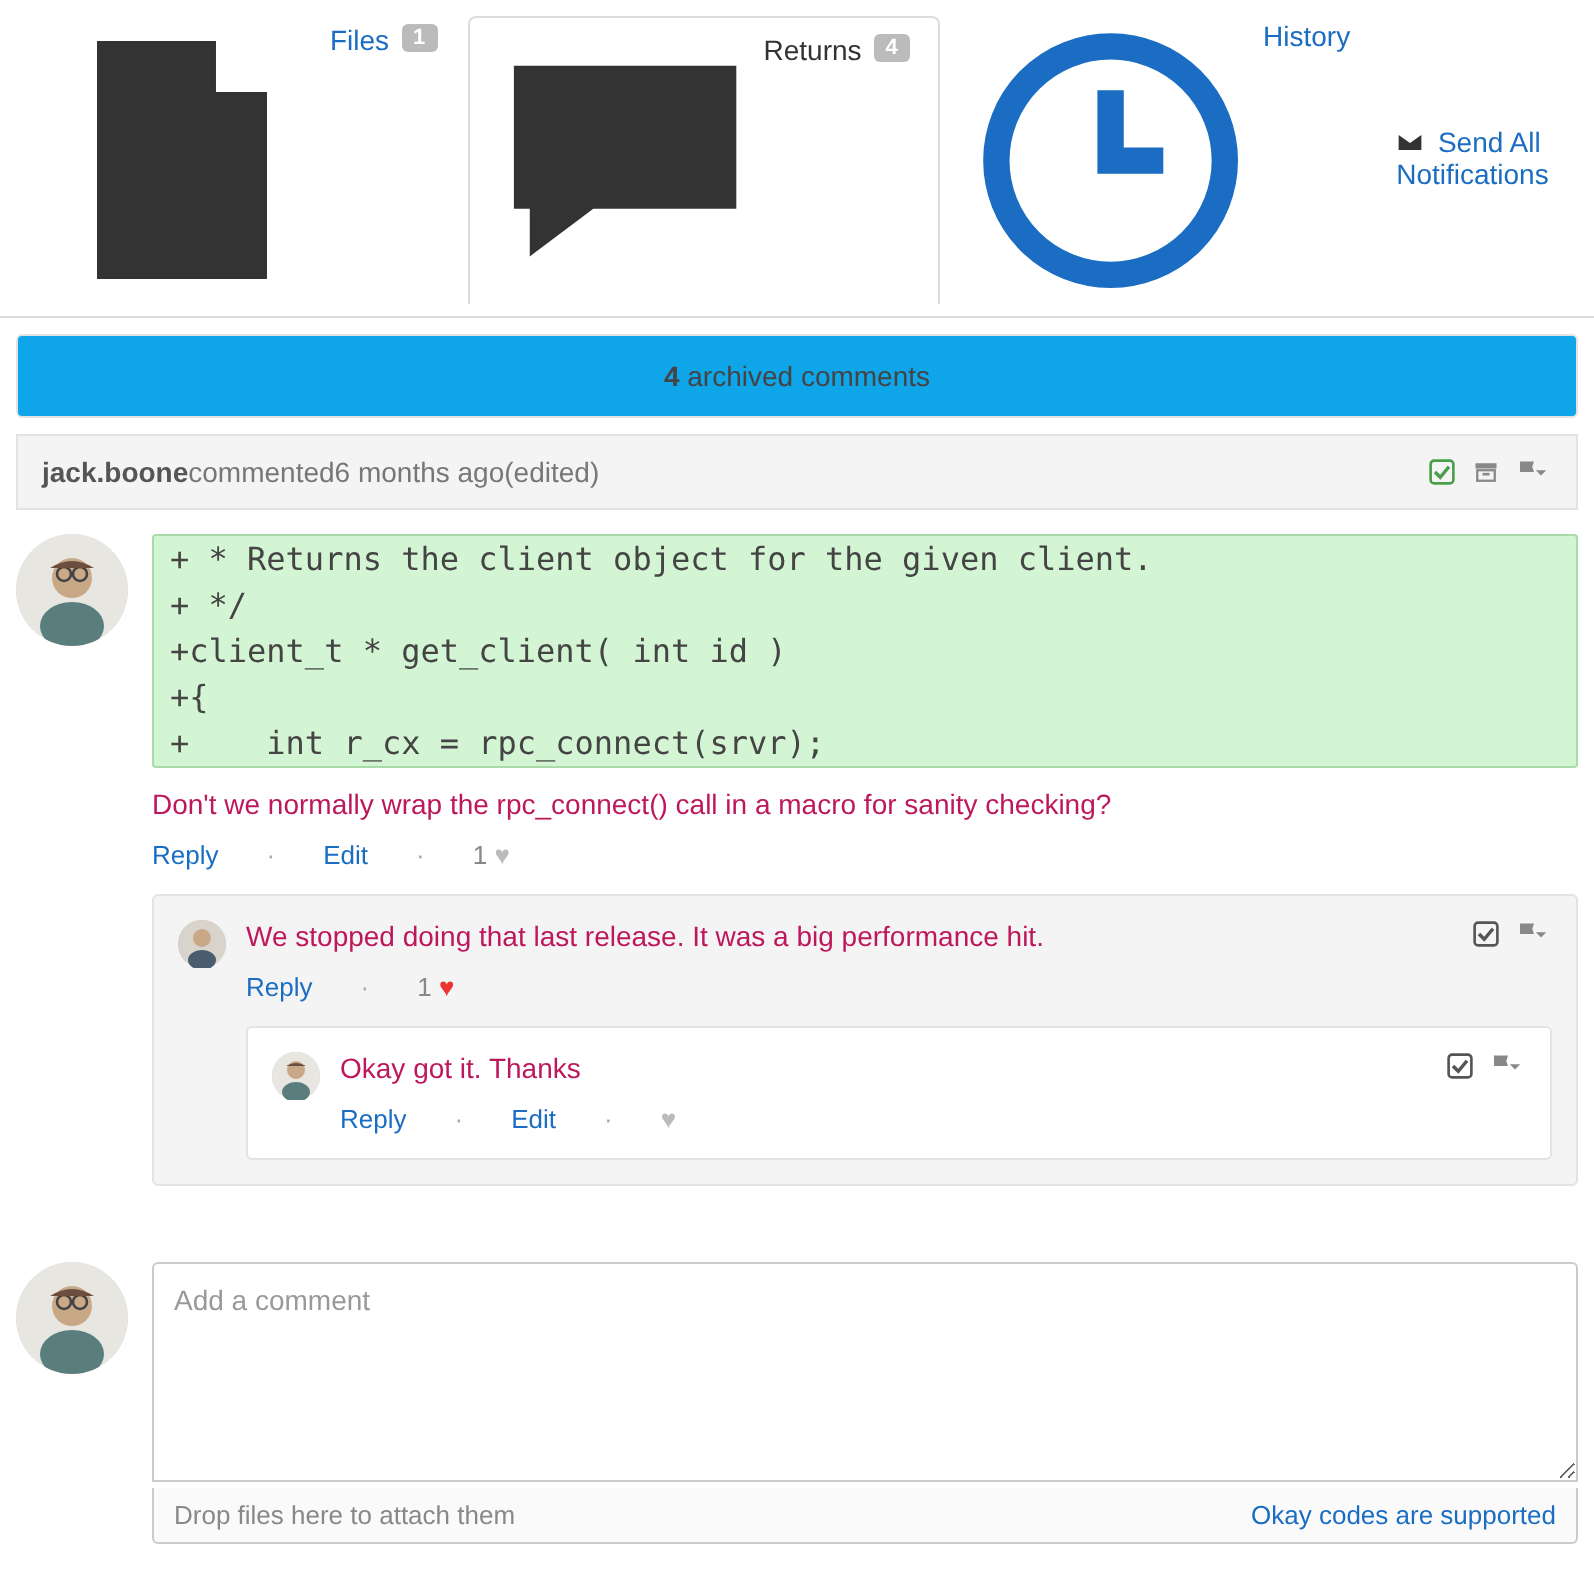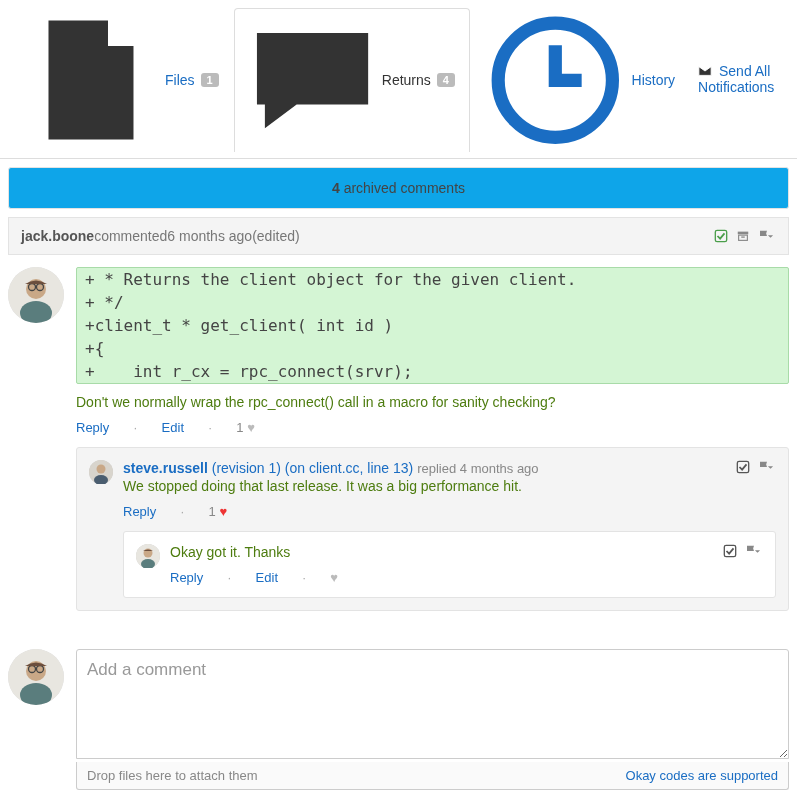--- a/index.html
+++ b/index.html
@@ -1,21 +1,21 @@
 <!DOCTYPE html>
 <html><head>
 <meta charset="utf-8">
 <style>
 * { box-sizing: border-box; margin: 0; padding: 0; }
 body { font-family: -apple-system, BlinkMacSystemFont, "Segoe UI", Helvetica, Arial, sans-serif; font-size: 14px; color: #333; background: #fff; width: 797px; }
 a { color: #1a6dc3; text-decoration: none; cursor: pointer; }
 
 
 .tabs { display: flex; align-items: center; border-bottom: 1px solid #ddd; padding: 0 8px; }
-.tab { padding: 8px 14px; display: flex; align-items: center; gap: 6px; color: #1a6dc3; cursor: pointer; border: 1px solid transparent; border-bottom: none; position: relative; top: 1px; }
+.tab { padding: 8px 14px; display: flex; align-items: flex-start; gap: 6px; color: #1a6dc3; cursor: pointer; border: 1px solid transparent; border-bottom: none; position: relative; top: 1px; }
 .tab.active { color: #333; border-color: #ddd; background: #fff; border-radius: 4px 4px 0 0; }
 .tab .badge { background: #bbb; color: #fff; font-size: 11px; padding: 1px 6px; border-radius: 3px; font-weight: bold; }
 .tabs-right { margin-left: auto; padding: 8px; }
 .tab-icon { display: inline-flex; }
 
 
 .banner { background: #0ea5e9; border: 1px solid #e3e3e3; border-radius: 3px; margin: 8px; padding: 12px; text-align: center; color: #444; }
 .banner b { font-weight: 700; }
 
 
@@ -31,37 +31,37 @@
 
 .code-block { background: #d4f5d4; border: 1px solid #a8dba8; border-radius: 2px; font-family: ui-monospace, "SFMono-Regular", Consolas, monospace; font-size: 16px; color: #444; margin-bottom: 10px; position: relative; }
 .code-line { padding: 2px 8px; white-space: pre; }
 
 
 .comment { margin-bottom: 8px; }
 .comment-head { margin-bottom: 2px; }
 .comment-head .name { color: #1a6dc3; font-weight: 700; }
 .comment-head .rev { color: #1a6dc3; }
 .comment-head .meta { color: #888; font-size: 13px; }
-.comment-body { color: #4d7c0f; margin-bottom: 10px; }
+.comment-body { color: #be185d; margin-bottom: 10px; }
 .comment-foot { display: flex; gap: 24px; align-items: center; color: #888; font-size: 13px; }
 .comment-foot .sep { color: #aaa; }
 .heart { color: #bbb; font-size: 13px; }
 .heart.active { color: #e33; }
 
 
 .nested { background: #f4f4f4; border: 1px solid #e3e3e3; border-radius: 3px; padding: 12px; margin-top: 12px; display: flex; gap: 10px; }
 .nested-avatar { width: 24px; height: 24px; border-radius: 50%; background: #ccc; flex-shrink: 0; display:flex; align-items:center; justify-content:center; }
 .nested-body { flex: 1; }
 .nested-actions { display: flex; gap: 8px; align-items: center; }
 .nested-inner { background: #fff; border: 1px solid #e3e3e3; border-radius: 3px; padding: 12px; margin-top: 12px; display: flex; gap: 10px; }
 
 
 .composer-wrap { display: flex; padding: 30px 8px 8px 8px; gap: 12px; }
 .composer { flex: 1; }
-.composer textarea { width: 100%; height: 110px; padding: 10px; border: 1px solid #ccc; border-radius: 3px 3px 0 0; font-family: inherit; font-size: 17px; resize: vertical; color: #1d4ed8; }
+.composer textarea { width: 100%; height: 110px; padding: 10px; border: 1px solid #ccc; border-radius: 3px 3px 0 0; font-family: inherit; font-size: 14px; resize: vertical; color: #1d4ed8; }
 .composer textarea::placeholder { color: #999; }
 .drop-bar { border: 1px solid #ccc; border-top: none; border-radius: 0 0 3px 3px; padding: 6px 10px; display: flex; color: #888; font-size: 13px; background: #fafafa; }
 .drop-bar .right { margin-left: auto; color: #1a6dc3; }
 
 
 .icon { display: inline-flex; width: 14px; height: 14px; }
 svg { width: 100%; height: 100%; }
 
 
 .avatar svg, .nested-avatar svg { width: 100%; height: 100%; }
@@ -180,26 +180,20 @@
       <div class="nested-avatar">
         <svg viewBox="0 0 24 24">
             <circle cx="12" cy="12" r="12" fill="#d8d4cc"></circle>
             <circle cx="12" cy="9" r="4.5" fill="#c9a887"></circle>
             <ellipse cx="12" cy="20" rx="7" ry="5" fill="#4a5d6f"></ellipse>
           </svg>
       </div>
       <div class="nested-body">
         <div style="display:flex; align-items:flex-start;">
           <div style="flex:1">
-            <div class="comment-head">
-              <a class="name">steve.russell</a>
-              <a class="rev"> (revision 1) (on client.cc, line 13)</a>
-              <span class="meta"> replied </span>
-              <span class="meta">4 months ago</span>
-            </div>
             <div class="comment-body">We stopped doing that last release. It was a big performance hit.</div>
           </div>
           <div class="nested-actions">
             <span class="icon" style="color:#555">
                 <svg viewBox="0 0 16 16">
                   <rect x="1.5" y="1.5" width="13" height="13" rx="2" fill="none" stroke="currentColor" stroke-width="1.5"></rect>
                   <path d="M4 8l3 3 5-6" fill="none" stroke="currentColor" stroke-width="2"></path>
                 </svg>
               </span>
             <span class="icon" style="color:#888; width:18px">

